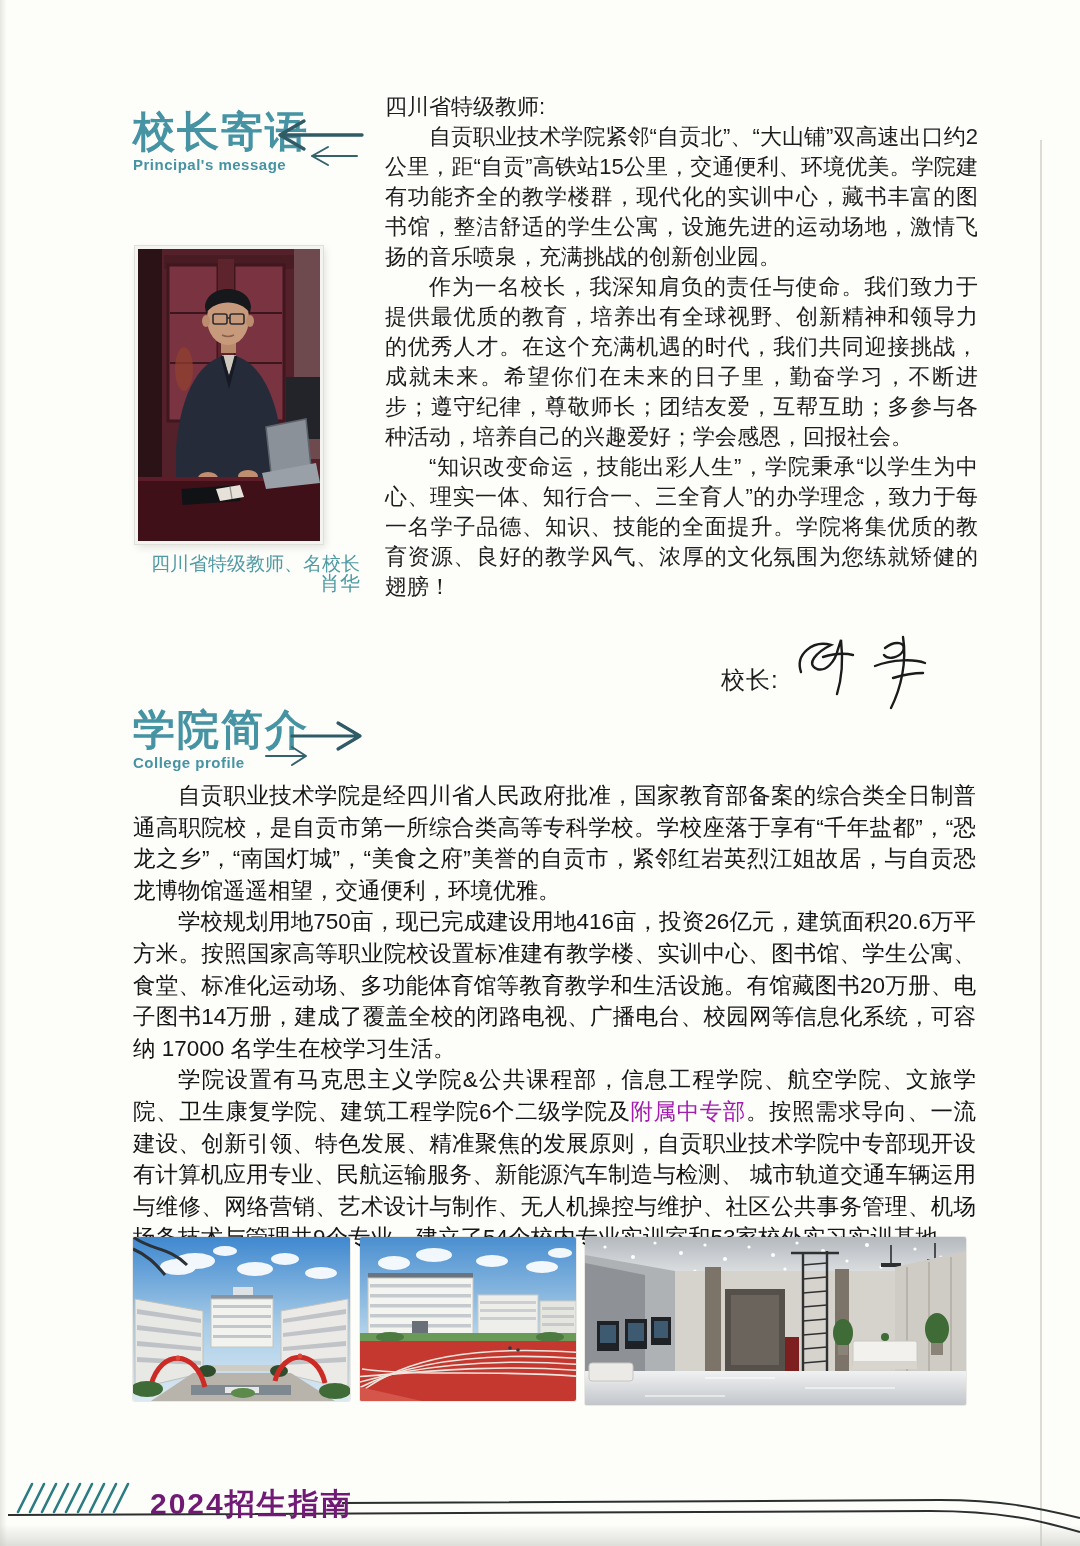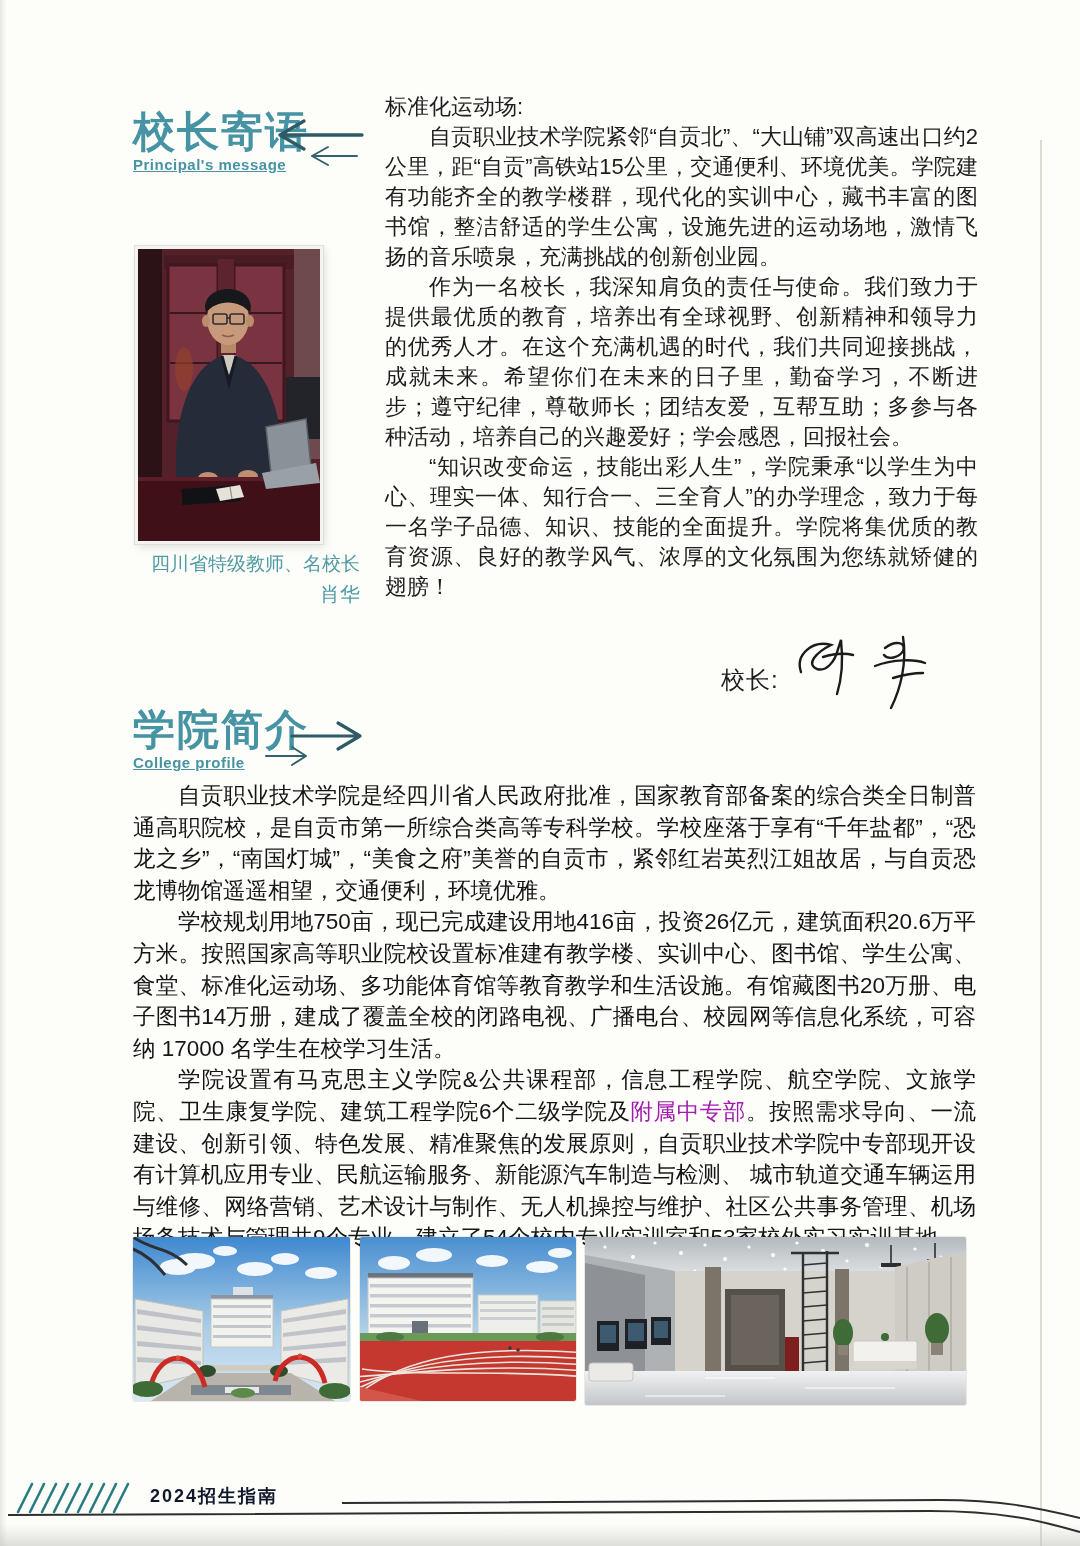--- a/index.html
+++ b/index.html
@@ -13,38 +13,38 @@
   .page-edge-right{position:absolute;left:1040px;top:140px;width:2px;height:1406px;background:#d3d3cc;opacity:.8;}
   .page-edge-bottom{position:absolute;left:0;top:1524px;width:1080px;height:22px;
     background:linear-gradient(to bottom,rgba(210,210,205,0) 0%,rgba(196,196,190,.55) 100%);}
   .page-edge-left{position:absolute;left:0;top:0;width:7px;height:1546px;
     background:linear-gradient(to right,#e7e7e2,rgba(231,231,226,0));}
 
   
   .sec-header{position:absolute;}
   .sec-title{font-size:42px;font-weight:bold;color:#4693a4;letter-spacing:2px;line-height:1.05;
     text-shadow:0 1px 0 rgba(255,255,255,.35);}
-  .sec-sub{font-size:15px;font-weight:bold;color:#4693a4;letter-spacing:.5px;margin-top:2px;text-decoration:underline;}
+  .sec-sub{font-size:15px;font-weight:bold;color:#4693a4;letter-spacing:.5px;margin-top:2px;}
   .hdr-arrows{position:absolute;}
 
   
   .msg-col{position:absolute;left:385px;top:92px;width:593px;
     font-size:22px;line-height:30px;text-align:justify;color:#1d1d1d;}
   .msg-col p{margin:0;text-indent:2em;}
   .msg-col .salutation{text-indent:0;}
   .msg-col .greeting{text-indent:2em;}
 
   
   .portrait{position:absolute;left:135px;top:246px;width:182px;height:292px;
     border:3px solid #f3f3ef;box-shadow:0 0 0 1px #e0e0da,2px 3px 8px rgba(0,0,0,.12);
     background:#54202a;}
   .portrait svg{display:block;}
   .portrait-caption{position:absolute;left:110px;top:554px;width:250px;text-align:right;
     color:#4f9aa3;font-size:19px;line-height:1.0;}
-  .portrait-caption .cap2{margin-top:11px;font-size:20px;}
+  .portrait-caption .cap2{font-size:20px;}
 
   
   .signature{position:absolute;left:721px;top:632px;display:flex;align-items:center;}
   .signature .sig-label{font-size:24px;color:#1b1b1b;letter-spacing:1px;margin-right:14px;margin-top:14px;}
 
   
   .college-text{position:absolute;left:133px;top:780px;width:843px;
     font-size:22.5px;line-height:31.6px;text-align:justify;color:#151515;}
   .college-text p{margin:0;text-indent:2em;}
   .hl-red{color:#a21caf;}
@@ -52,42 +52,42 @@
   
   .photo-strip{position:absolute;left:133px;top:1237px;width:833px;height:168px;display:flex;}
   .photo-strip .ph{border-radius:2px;overflow:hidden;box-shadow:0 0 0 1px rgba(0,0,0,.08);}
   .ph svg{display:block;}
   .ph1{width:217px;height:164px;margin-right:10px;}
   .ph2{width:216px;height:164px;margin-right:9px;}
   .ph3{width:381px;height:168px;}
 
   
   .footer{position:absolute;left:0;top:1476px;width:1080px;height:62px;}
-  .footer-brand{position:absolute;left:150px;top:8px;font-size:18px;font-weight:bold;
-    color:#0f172a;letter-spacing:2px;}
+  .footer-brand{position:absolute;left:150px;top:8px;font-size:30px;font-weight:bold;
+    color:#701a75;letter-spacing:2px;}
   .footer svg{position:absolute;left:0;top:0;}
 </style>
 </head>
 <body>
 
 <div class="page-edge-left"></div>
 <div class="page-edge-right"></div>
 <div class="page-edge-bottom"></div>
 
 <div class="sec-header" style="left:133px;top:110px;">
   <div class="sec-title">校长寄语</div>
   <div class="sec-sub">Principal's message</div>
 </div>
 <svg class="hdr-arrows" style="left:262px;top:118px;" width="105" height="58" viewBox="0 0 105 58">
   <path d="M100 17 H18 M18 17 L42 3 M18 17 L42 31" fill="none" stroke="#2f5b66" stroke-width="3.4" stroke-linecap="round"></path>
   <path d="M95 38 H50 M50 38 L66 29 M50 38 L66 47" fill="none" stroke="#33626d" stroke-width="2" stroke-linecap="round"></path>
 </svg>
 
 <div class="msg-col">
-  <p class="salutation">标准化运动场:</p>
+  <p class="salutation">四川省特级教师:</p>
   <p>自贡职业技术学院紧邻“自贡北”、“大山铺”双高速出口约2公里，距“自贡”高铁站15公里，交通便利、环境优美。学院建有功能齐全的教学楼群，现代化的实训中心，藏书丰富的图书馆，整洁舒适的学生公寓，设施先进的运动场地，激情飞扬的音乐喷泉，充满挑战的创新创业园。</p>
   <p>作为一名校长，我深知肩负的责任与使命。我们致力于提供最优质的教育，培养出有全球视野、创新精神和领导力的优秀人才。在这个充满机遇的时代，我们共同迎接挑战，成就未来。希望你们在未来的日子里，勤奋学习，不断进步；遵守纪律，尊敬师长；团结友爱，互帮互助；多参与各种活动，培养自己的兴趣爱好；学会感恩，回报社会。</p>
   <p>“知识改变命运，技能出彩人生”，学院秉承“以学生为中心、理实一体、知行合一、三全育人”的办学理念，致力于每一名学子品德、知识、技能的全面提升。学院将集优质的教育资源、良好的教学风气、浓厚的文化氛围为您练就矫健的翅膀！</p>
 </div>
 
 <div class="portrait">
   <svg width="182" height="292" viewBox="0 0 182 292">
     <rect width="182" height="292" fill="#54202a"></rect>
     <rect x="26" y="6" width="130" height="14" fill="#491b23"></rect>
     <rect x="30" y="16" width="50" height="156" fill="#7a3340" stroke="#40171e" stroke-width="3"></rect>

